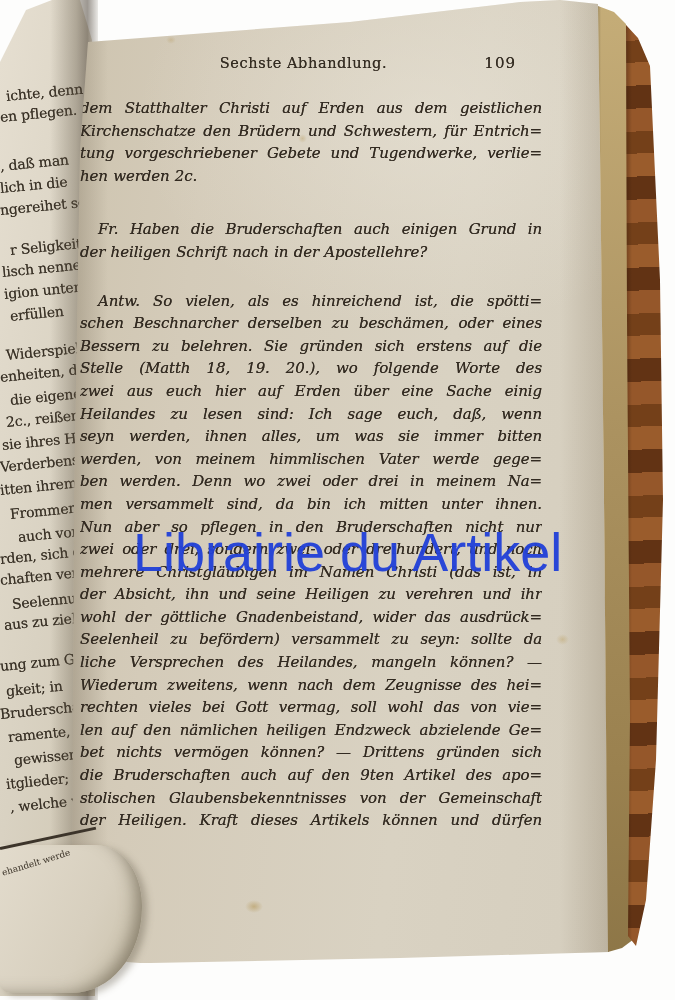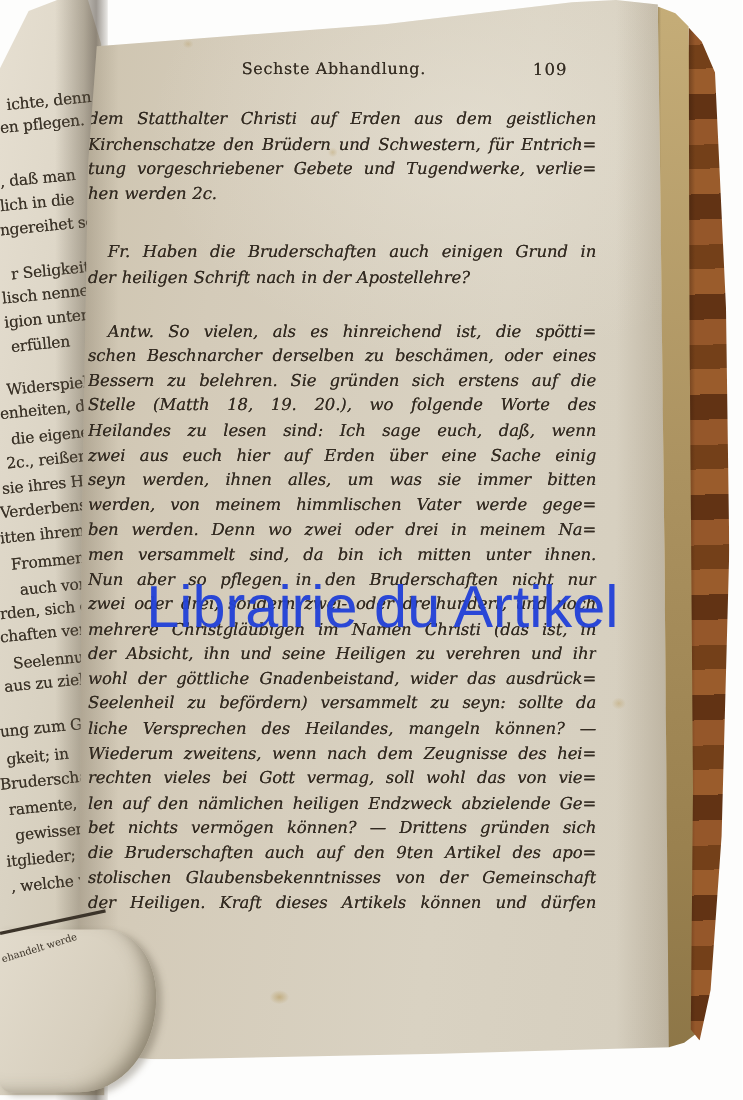--- a/index.html
+++ b/index.html
@@ -133,22 +133,22 @@
         </div>
         <div class="para indent gap2">
           <div class="line">Fr. Haben die Bruderschaften auch einigen Grund in</div>
           <div class="line flush">der heiligen Schrift nach in der Apostellehre?</div>
         </div>
         <div class="para indent">
           <div class="line">Antw. So vielen, als es hinreichend ist, die spötti=</div>
           <div class="line">schen Beschnarcher derselben zu beschämen, oder eines</div>
           <div class="line">Bessern zu belehren. Sie gründen sich erstens auf die</div>
           <div class="line">Stelle (Matth 18, 19. 20.), wo folgende Worte des</div>
+          <div class="line">zwei aus euch hier auf Erden über eine Sache einig</div>
           <div class="line">Heilandes zu lesen sind: Ich sage euch, daß, wenn</div>
-          <div class="line">zwei aus euch hier auf Erden über eine Sache einig</div>
           <div class="line">seyn werden, ihnen alles, um was sie immer bitten</div>
           <div class="line">werden, von meinem himmlischen Vater werde gege=</div>
           <div class="line">ben werden. Denn wo zwei oder drei in meinem Na=</div>
           <div class="line">men versammelt sind, da bin ich mitten unter ihnen.</div>
           <div class="line">Nun aber so pflegen in den Bruderschaften nicht nur</div>
           <div class="line">zwei oder drei, sondern zwei- oder dreihundert, und noch</div>
           <div class="line">mehrere Christgläubigen im Namen Christi (das ist, in</div>
           <div class="line">der Absicht, ihn und seine Heiligen zu verehren und ihr</div>
           <div class="line">wohl der göttliche Gnadenbeistand, wider das ausdrück=</div>
           <div class="line">Seelenheil zu befördern) versammelt zu seyn: sollte da</div>

